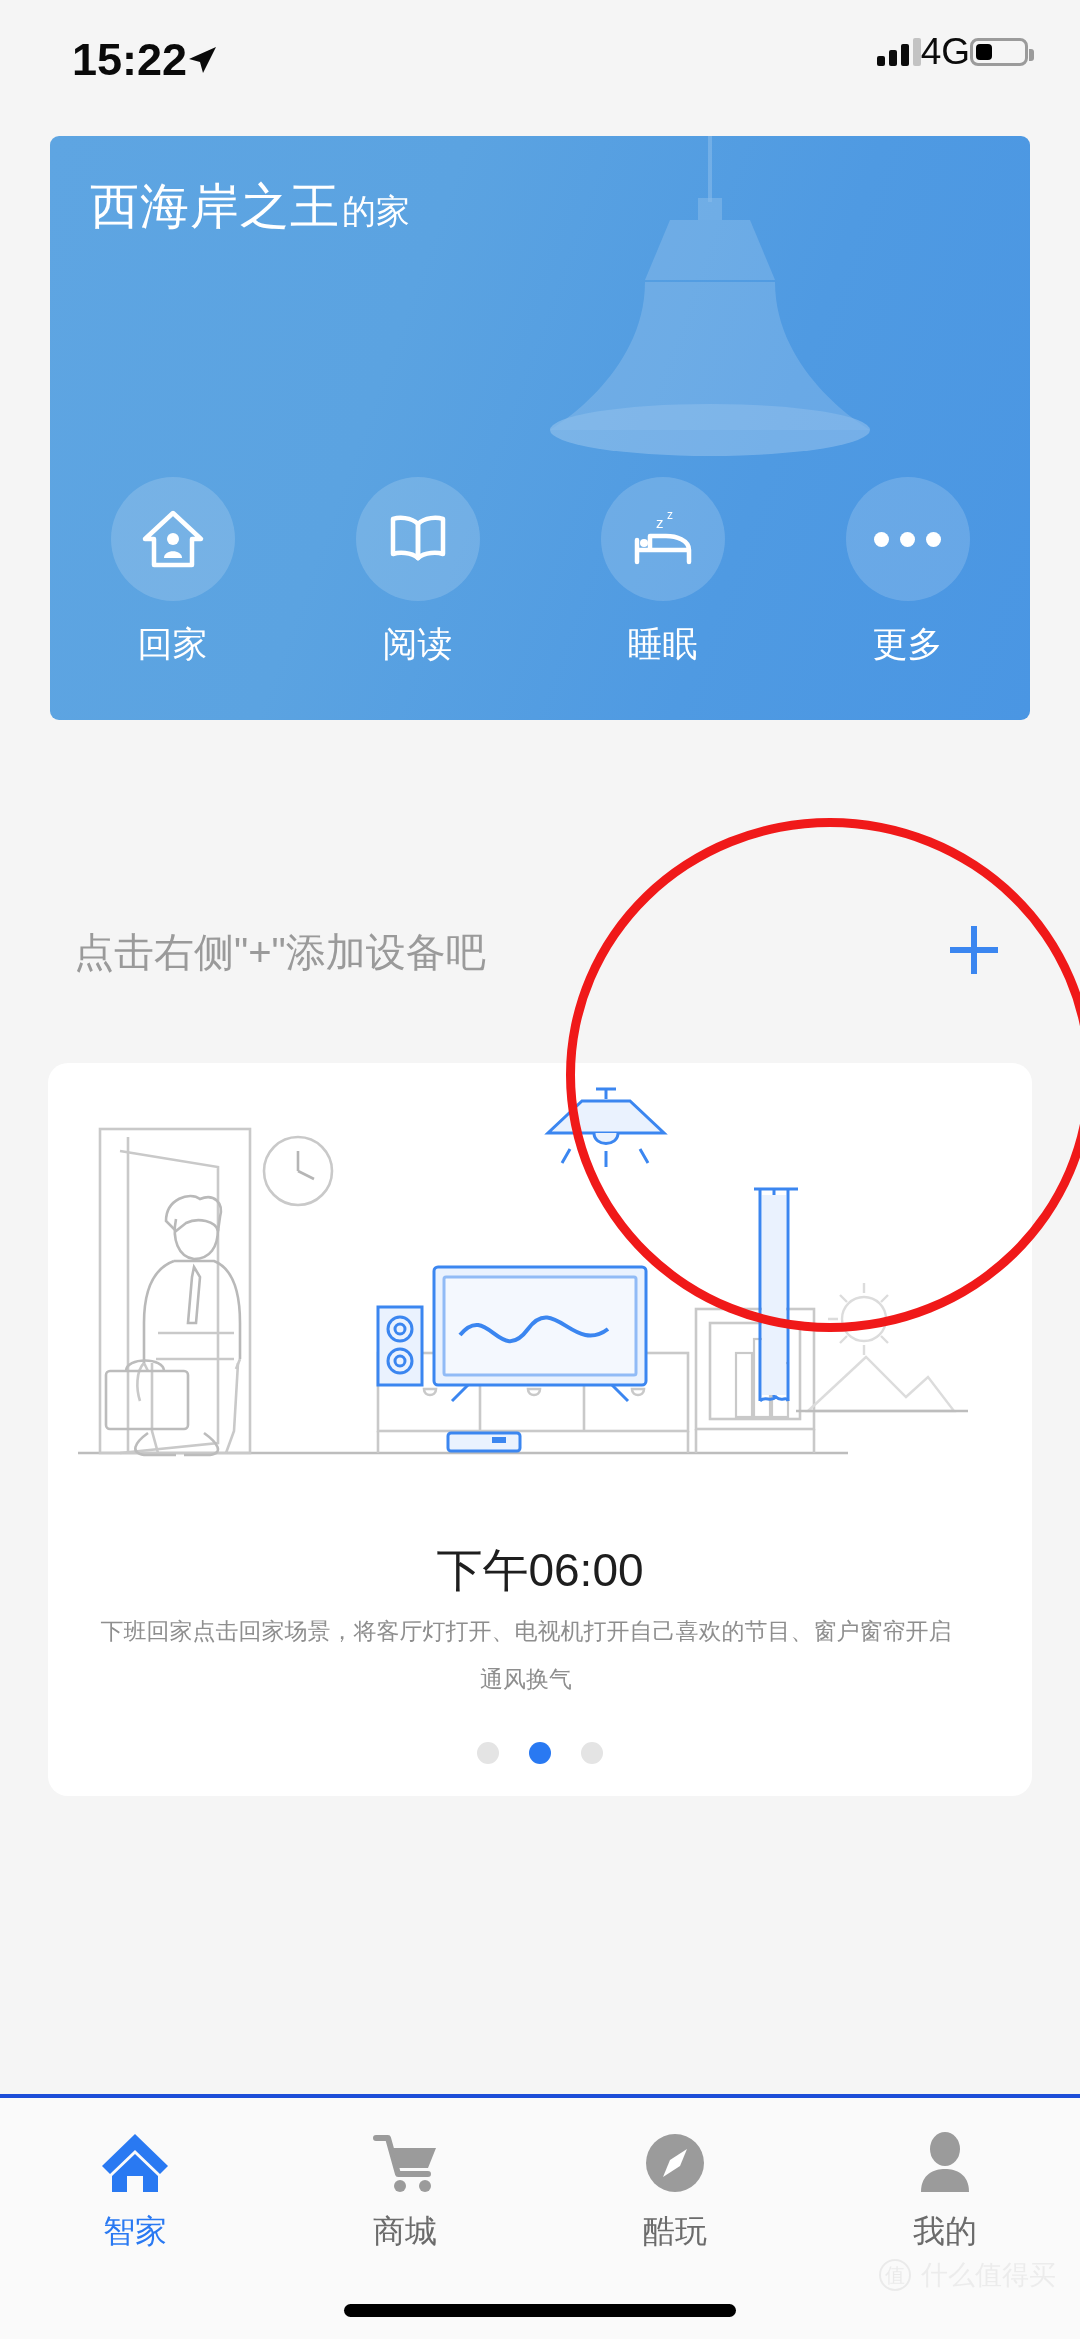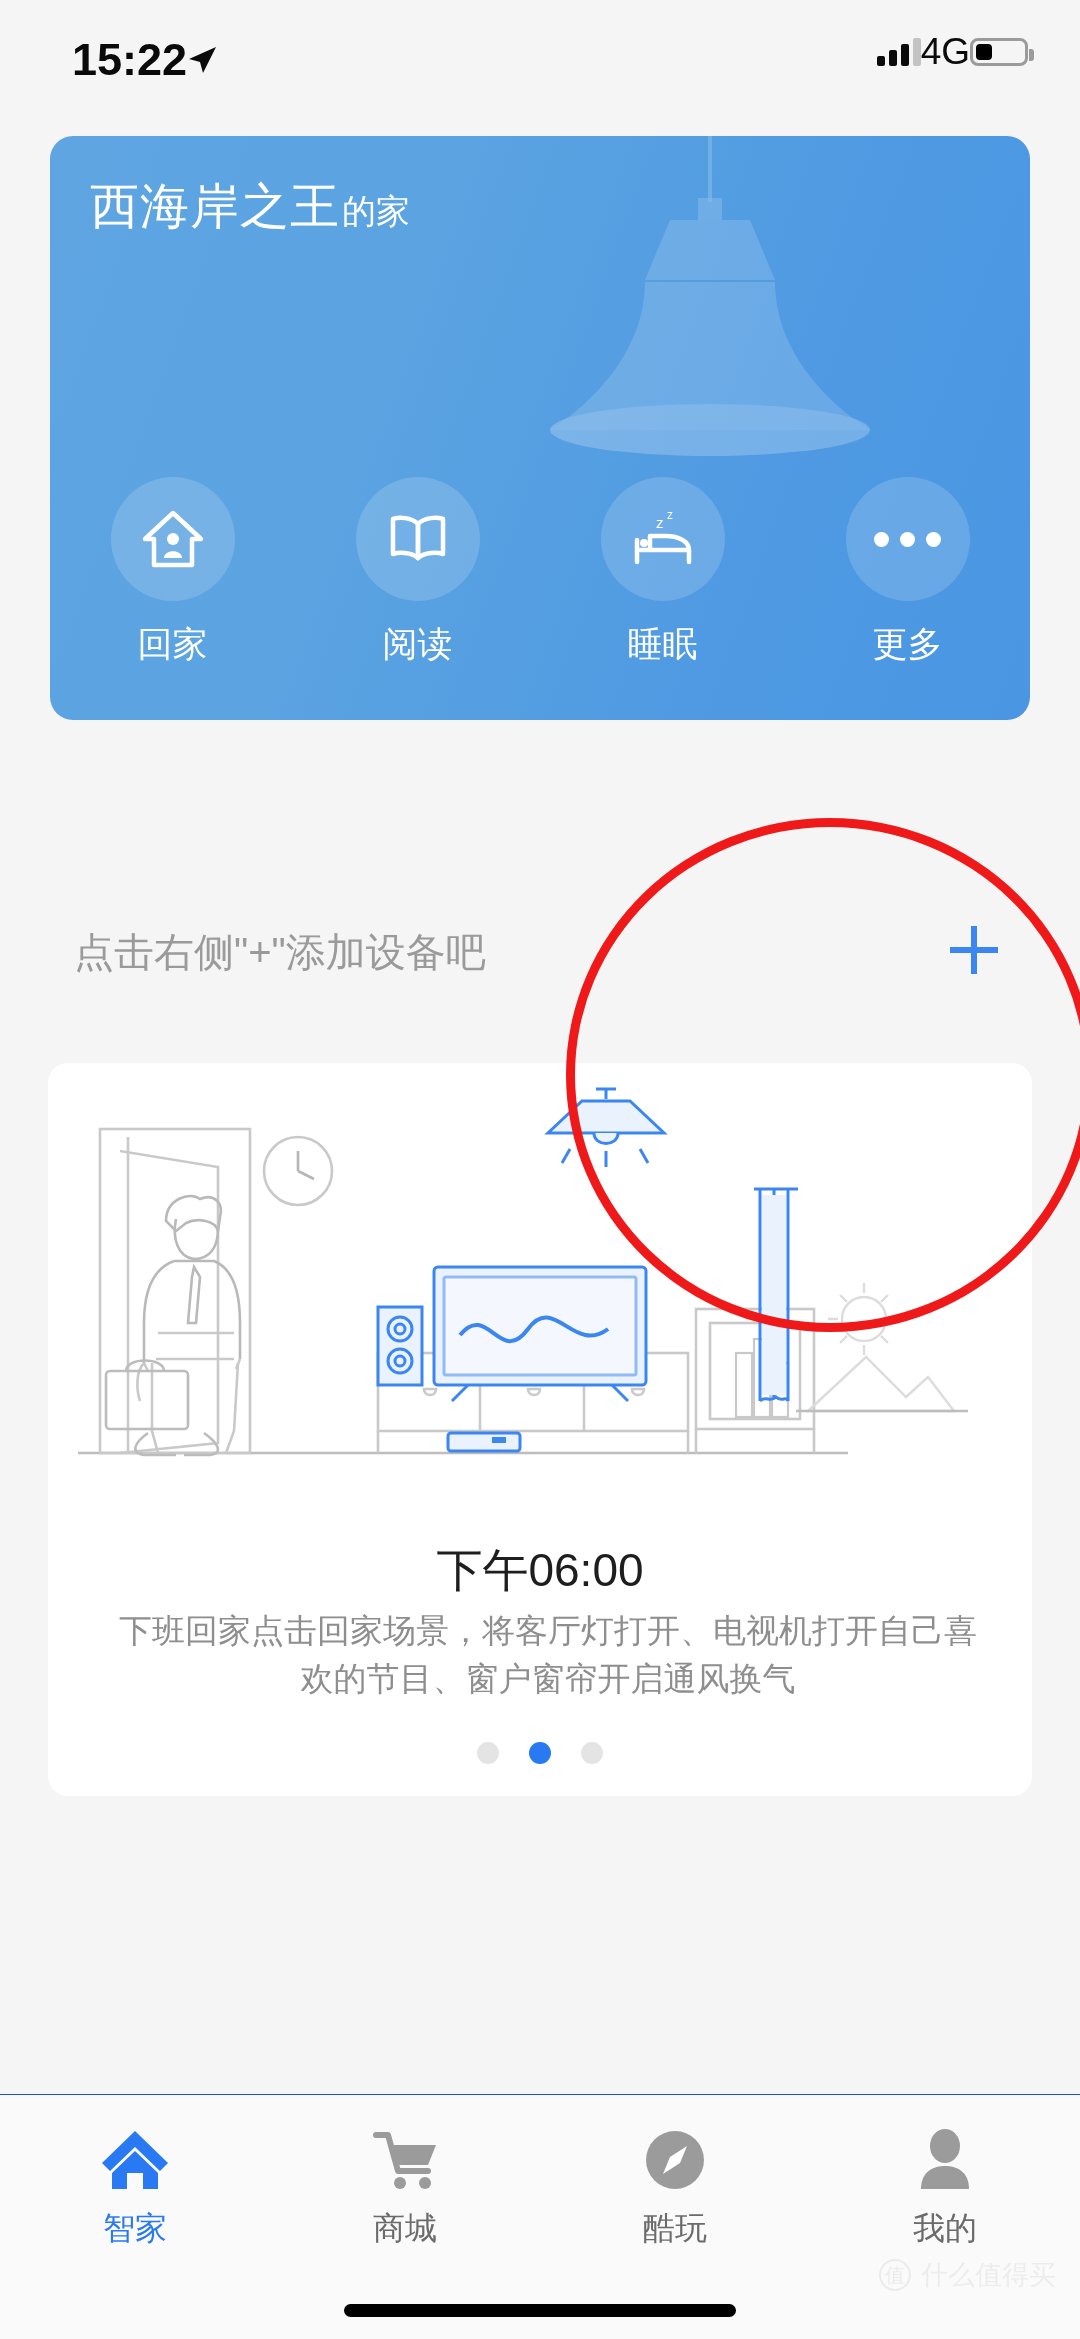--- a/index.html
+++ b/index.html
@@ -27,21 +27,21 @@
   .sig i:nth-child(4){height:28px; background:#c3c3c3;}
   .net { font-size:37px; color:#0b0b0b; font-weight:400; line-height:28px; }
   .batt { position:relative; width:58px; height:28px; border:3px solid #9b9b9b; border-radius:8px; }
   .batt::after{ content:""; position:absolute; right:-9px; top:8px; width:5px; height:12px;
                 background:#9b9b9b; border-radius:0 3px 3px 0;}
   .batt i { position:absolute; left:3px; top:3px; bottom:3px; width:30%; background:#000; border-radius:4px; }
 
   
   .headcard {
     position:absolute; left:50px; top:136px; width:980px; height:584px;
-    border-radius:23px; overflow:hidden;
+    border-radius:9px; overflow:hidden;
     background:linear-gradient(110deg,#5ea5e2 0%,#5ba3e1 35%,#4f9ae2 70%,#4a96e3 100%);
   }
   .lamp { position:absolute; right:40px; top:-6px; width:560px; height:330px; opacity:.30; }
   .home-title { position:absolute; left:40px; top:38px; color:#fff; display:flex; align-items:baseline; }
   .home-title .big { font-size:49px; letter-spacing:1px; }
   .home-title .small { font-size:34px; margin-left:2px; }
 
   .scenes { position:absolute; left:0; bottom:52px; width:980px; display:flex; }
   .scene { flex:1; display:flex; flex-direction:column; align-items:center; }
   .scene .bub {
@@ -69,38 +69,38 @@
   .menu .sep { height:1px; background:#e6e6e6; margin:0 30px; }
 
   
   .scard {
     position:absolute; left:48px; top:1063px; width:984px; height:733px;
     background:#fff; border-radius:20px; overflow:hidden;
   }
   .illus { position:absolute; left:0; top:8px; width:984px; height:430px; }
   .sc-time { position:absolute; left:0; top:1540px; width:1080px; text-align:center;
              font-size:46px; color:#1e1e1e; font-weight:500; }
-  .sc-desc { position:absolute; left:118px; top:1607px; width:860px; text-align:center;
-             font-size:33px; line-height:48px; color:#8e8e8e; }
+  .sc-desc { position:absolute; left:96px; top:1607px; width:860px; text-align:center;
+             font-size:23px; line-height:48px; color:#8e8e8e; }
   .pager { position:absolute; left:0; top:1742px; width:1080px; display:flex;
            justify-content:center; gap:30px; }
   .pager b { width:22px; height:22px; border-radius:50%; background:#e4e4e4; display:block; }
   .pager b.on { background:#2979f2; }
 
   
   .redcircle {
     position:absolute; left:566px; top:818px; width:528px; height:514px;
     border:9px solid #f01919; border-radius:50%;
     z-index:9; pointer-events:none;
   }
 
   
   .tabbar {
     position:absolute; left:0; bottom:0; width:1080px; height:245px;
-    background:#fafafa; border-top:1px solid #1d4ed8;
+    background:#fafafa; border-top:4px solid #1d4ed8;
     display:flex; align-items:flex-start; padding-top:28px;
   }
   .tab { flex:1; display:flex; flex-direction:column; align-items:center; }
   .tab .ic { height:74px; display:flex; align-items:center; justify-content:center; }
   .tab .tl { margin-top:10px; font-size:32px; color:#6b6b6b; }
   .tab.on .tl { color:#2979f2; }
 
   .homebar { position:absolute; left:50%; transform:translateX(-50%); bottom:22px;
              width:392px; height:13px; background:#000; border-radius:8px; }
 

